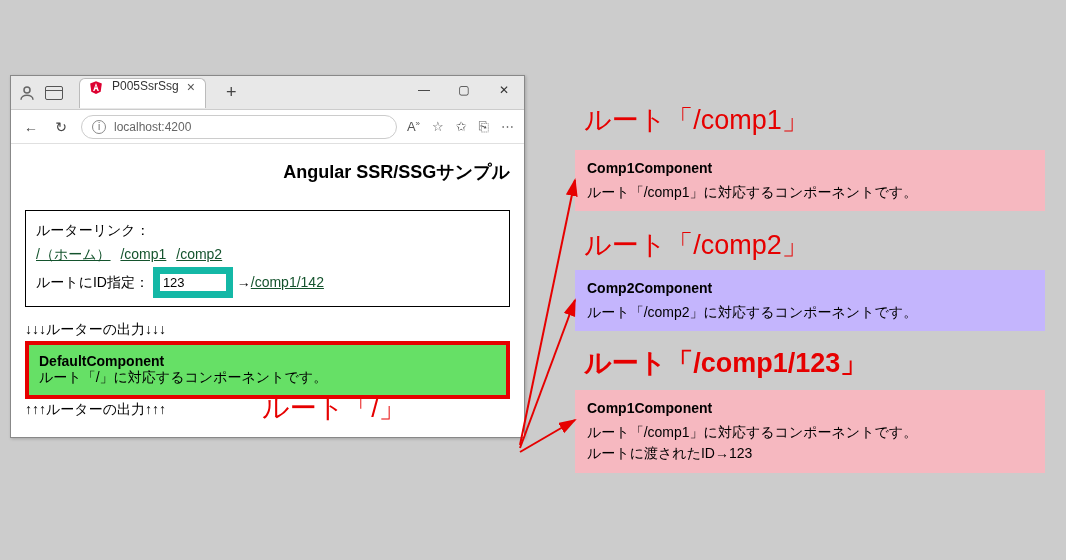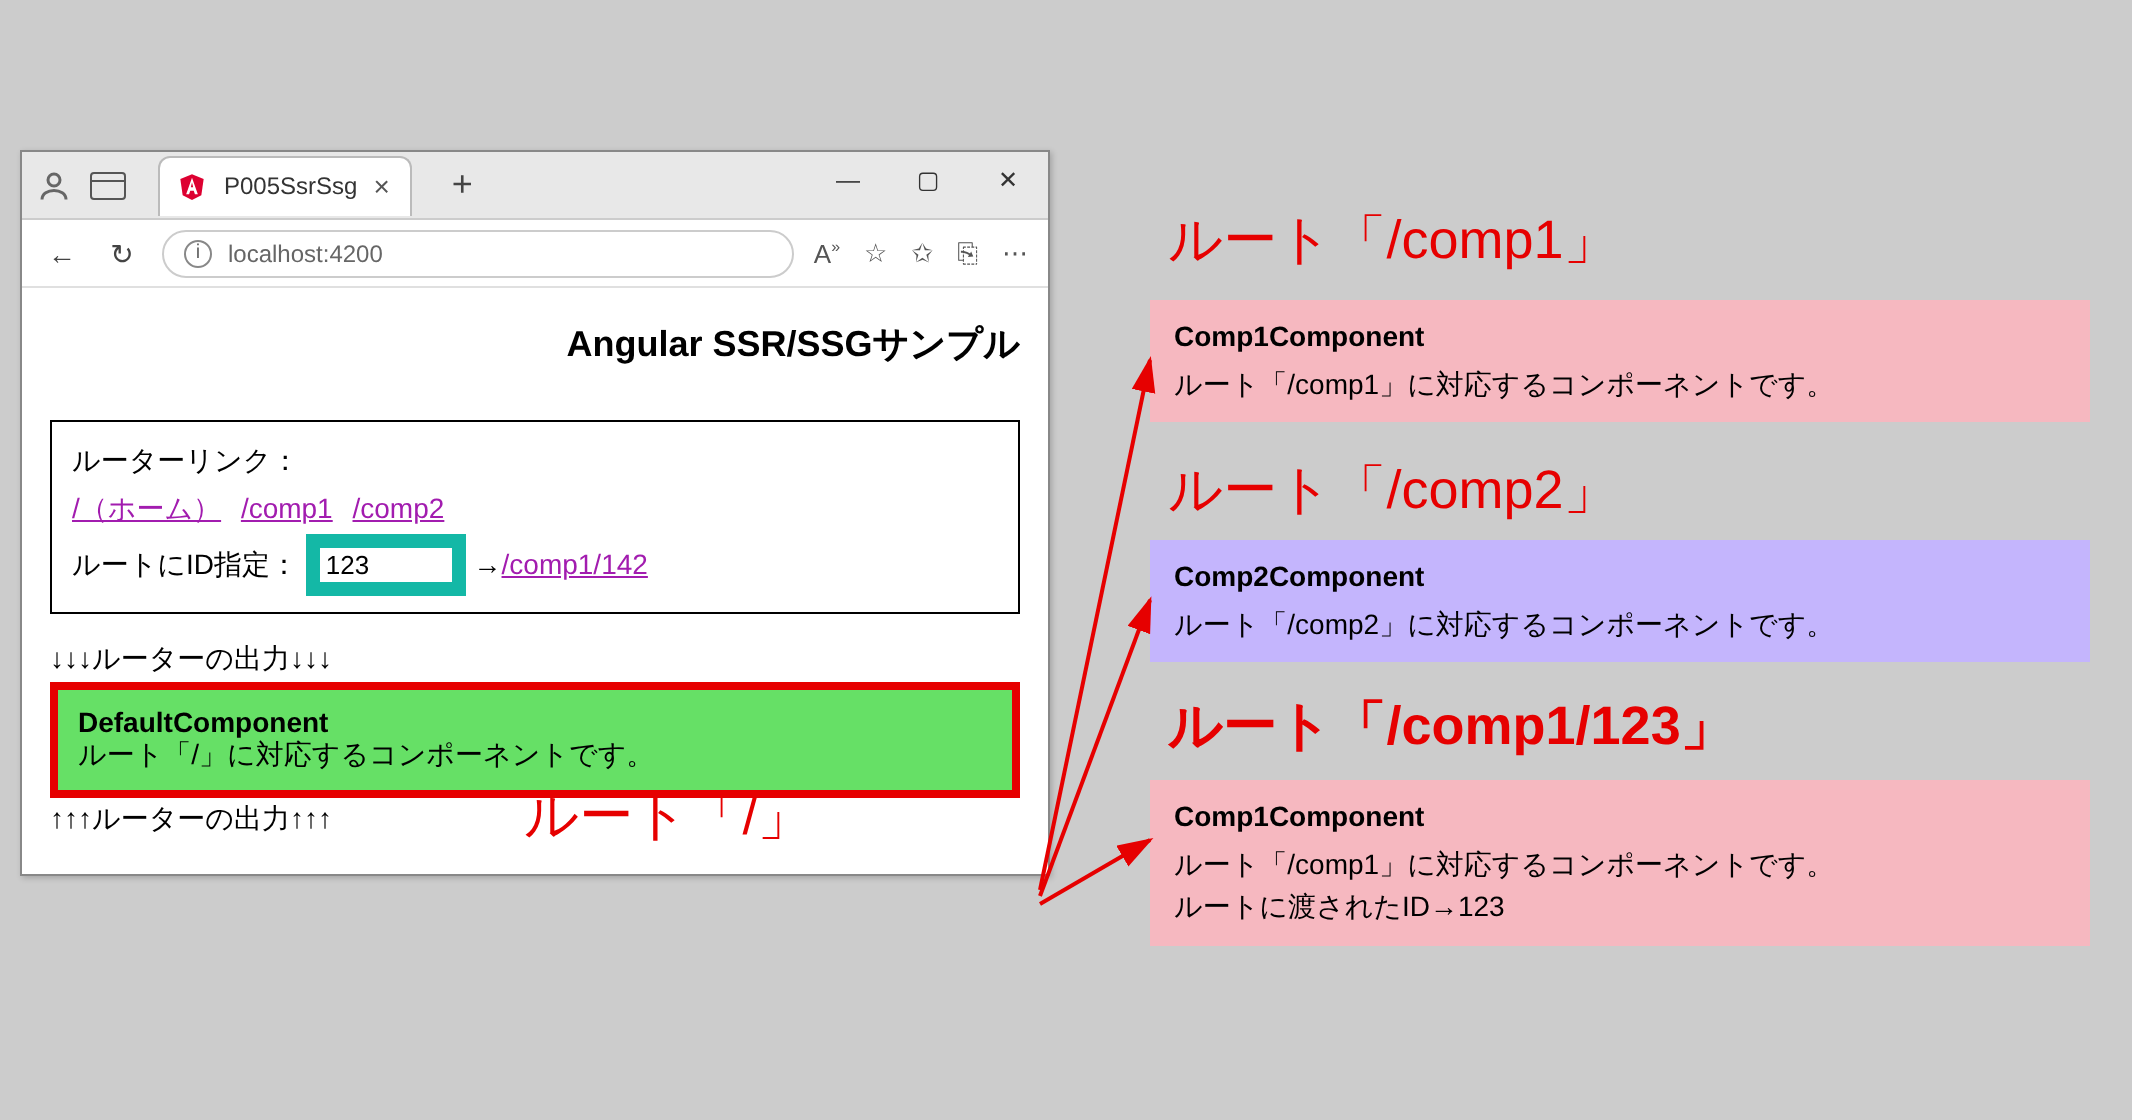--- a/index.html
+++ b/index.html
@@ -51,21 +51,20 @@
       border-top: 1.5px solid #555;
     }
     .tab {
       margin-left: 8px;
       background: #fff;
       border: 1px solid #bbb;
       border-bottom: none;
       border-radius: 6px 6px 0 0;
       height: 30px;
       display: flex;
-      align-items: center;
       padding: 0 10px 0 8px;
       gap: 8px;
       font-size: 12px;
       color: #333;
     }
     .favicon {
       width: 16px; height: 16px;
       display:flex;align-items:center;justify-content:center;
     }
     .tab-close {
@@ -146,21 +145,21 @@
       margin-bottom: 26px;
       text-align: right;
     }
     .linkbox {
       border: 1px solid #000;
       padding: 8px 10px;
       font-size: 14px;
       line-height: 1.7;
     }
     .linkbox a {
-      color: #a21caf;
+      color: #14532d;
       text-decoration: underline;
       margin-right: 6px;
     }
     .id-input {
       width: 80px;
       font-size: 13px;
       padding: 1px 3px;
       border: 7px solid #14b8a6;
     }
     .arrows-label {

